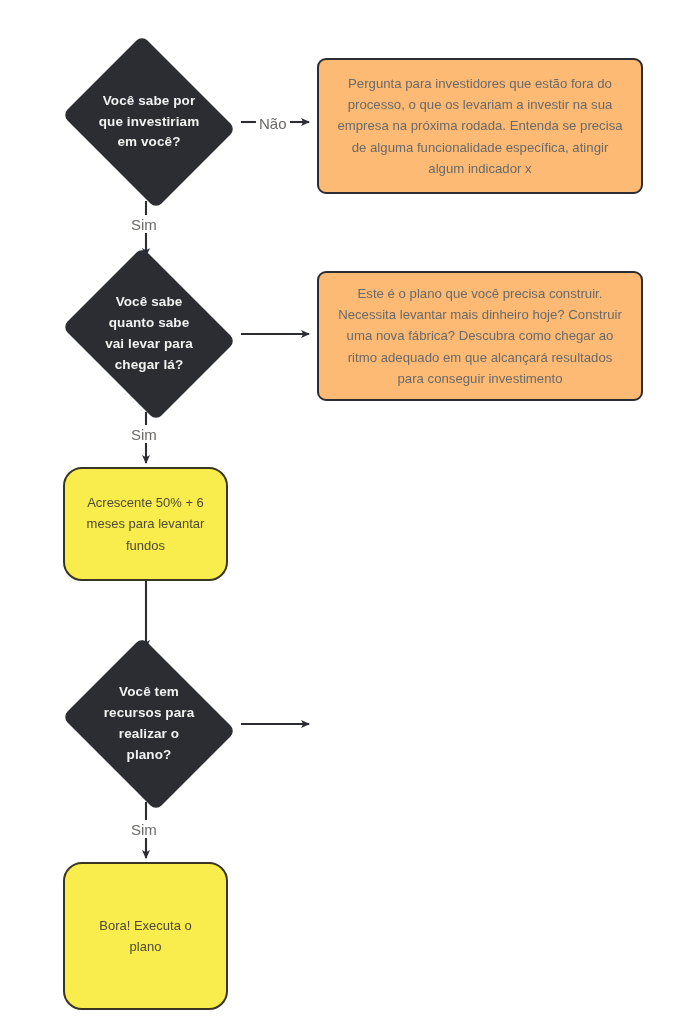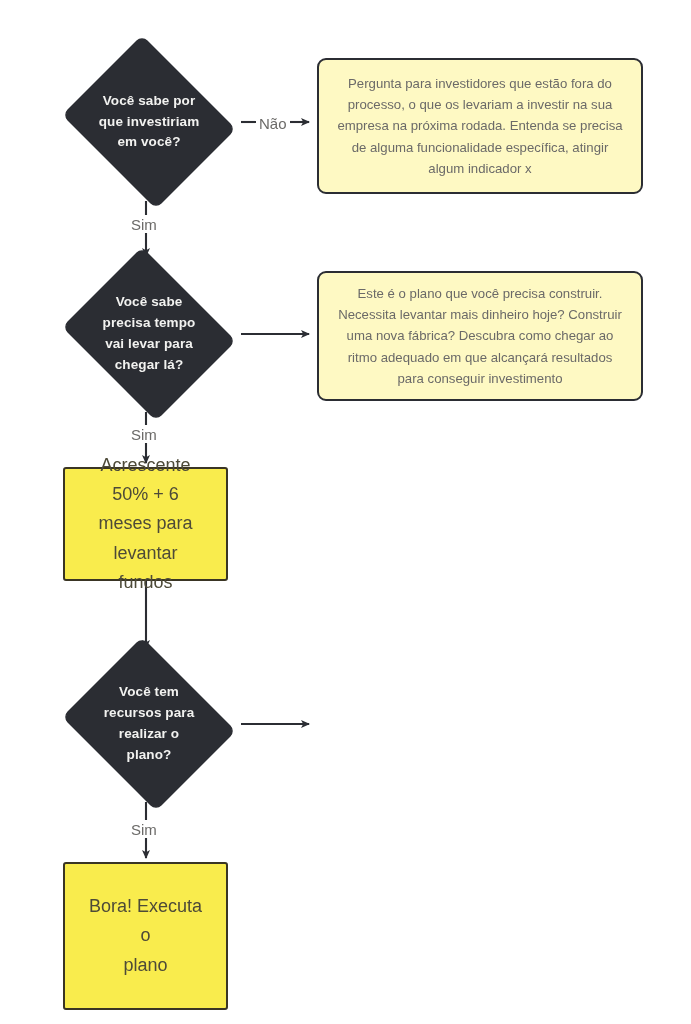--- a/index.html
+++ b/index.html
@@ -53,36 +53,36 @@
     font-size: 13.5px;
     line-height: 1.55;
     font-weight: 700;
     letter-spacing: 0.1px;
     width: 60%;
     white-space: pre-line;
   }
 
   
   .note-box {
-    background: #fef9c3;
+    background: #fdba74;
     border: 2.2px solid #2b2d33;
     border-radius: 9px;
     color: #6b6a68;
     font-size: 13.2px;
     line-height: 1.62;
     padding: 10px 16px;
   }
 
   
   .action-box {
     background: #f9ec4d;
     border: 2.2px solid #3a3524;
-    border-radius: 3px;
+    border-radius: 19px;
     color: #4d4a38;
-    font-size: 18px;
+    font-size: 13px;
     line-height: 1.62;
     padding: 10px 18px;
     white-space: pre-line;
   }
 
   
   .edge-label {
     position: absolute;
     color: #6b6a68;
     font-size: 15px;
@@ -152,21 +152,21 @@
 em você?</div>
   </div>
 
   <div class="node note-box" style="left:317px; top:58px; width:326px; height:136px;">
     <span>Pergunta para investidores que estão fora do processo, o que os levariam a investir na sua empresa na próxima rodada. Entenda se precisa de alguma funcionalidade específica, atingir algum indicador x</span>
   </div>
 
   <div class="node diamond" style="left:56px; top:255px; width:186px; height:158px;">
     <div class="diamond-shape"></div>
     <div class="diamond-label">Você sabe
-precisa tempo
+quanto sabe
 vai levar para
 chegar lá?</div>
   </div>
 
   <div class="node note-box" style="left:317px; top:271px; width:326px; height:130px;">
     <span>Este é o plano que você precisa construir. Necessita levantar mais dinheiro hoje? Construir uma nova fábrica? Descubra como chegar ao ritmo adequado em que alcançará resultados para conseguir investimento</span>
   </div>
 
   <div class="node action-box" style="left:63px; top:467px; width:165px; height:114px;">
     <span>Acrescente 50% + 6

